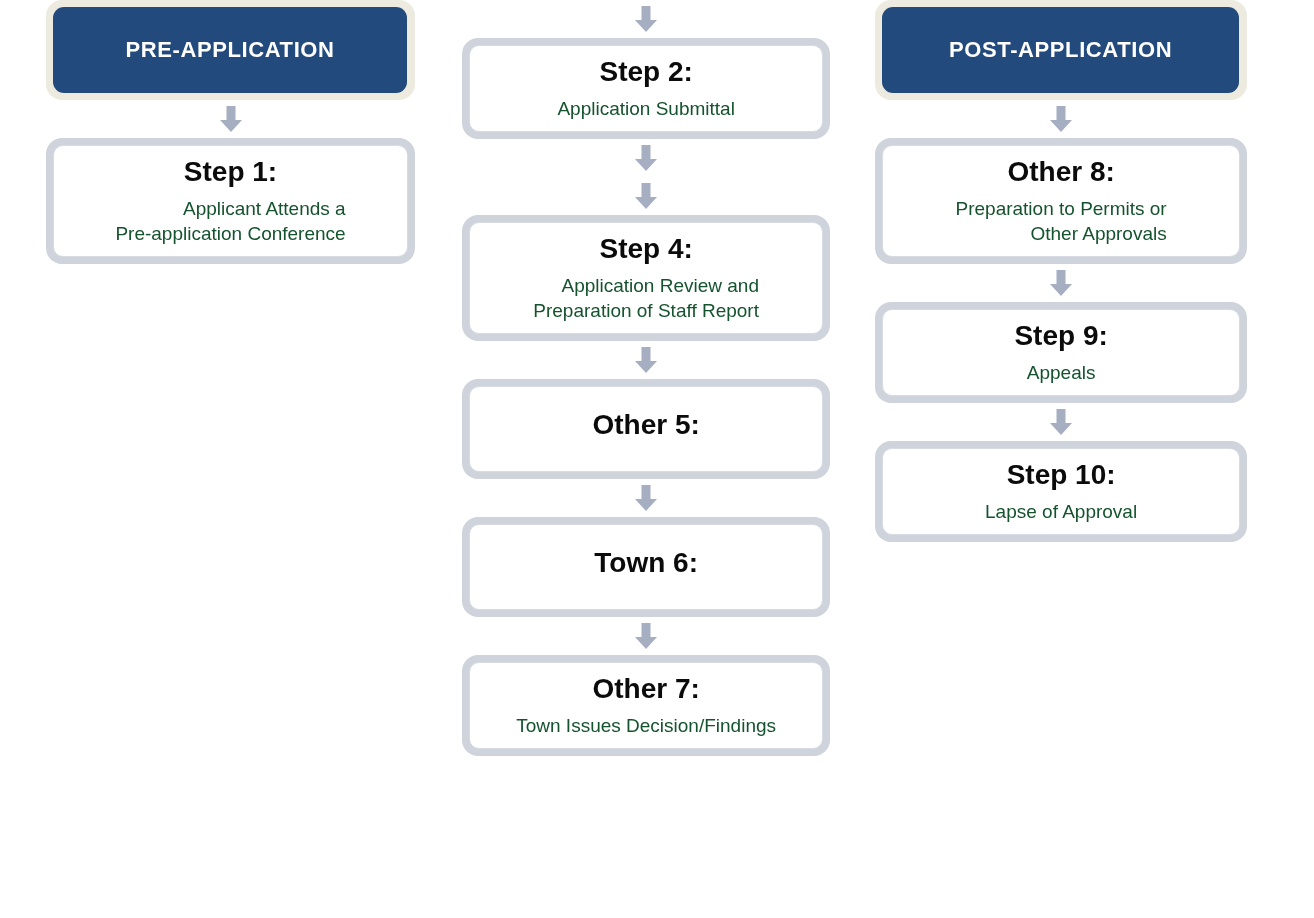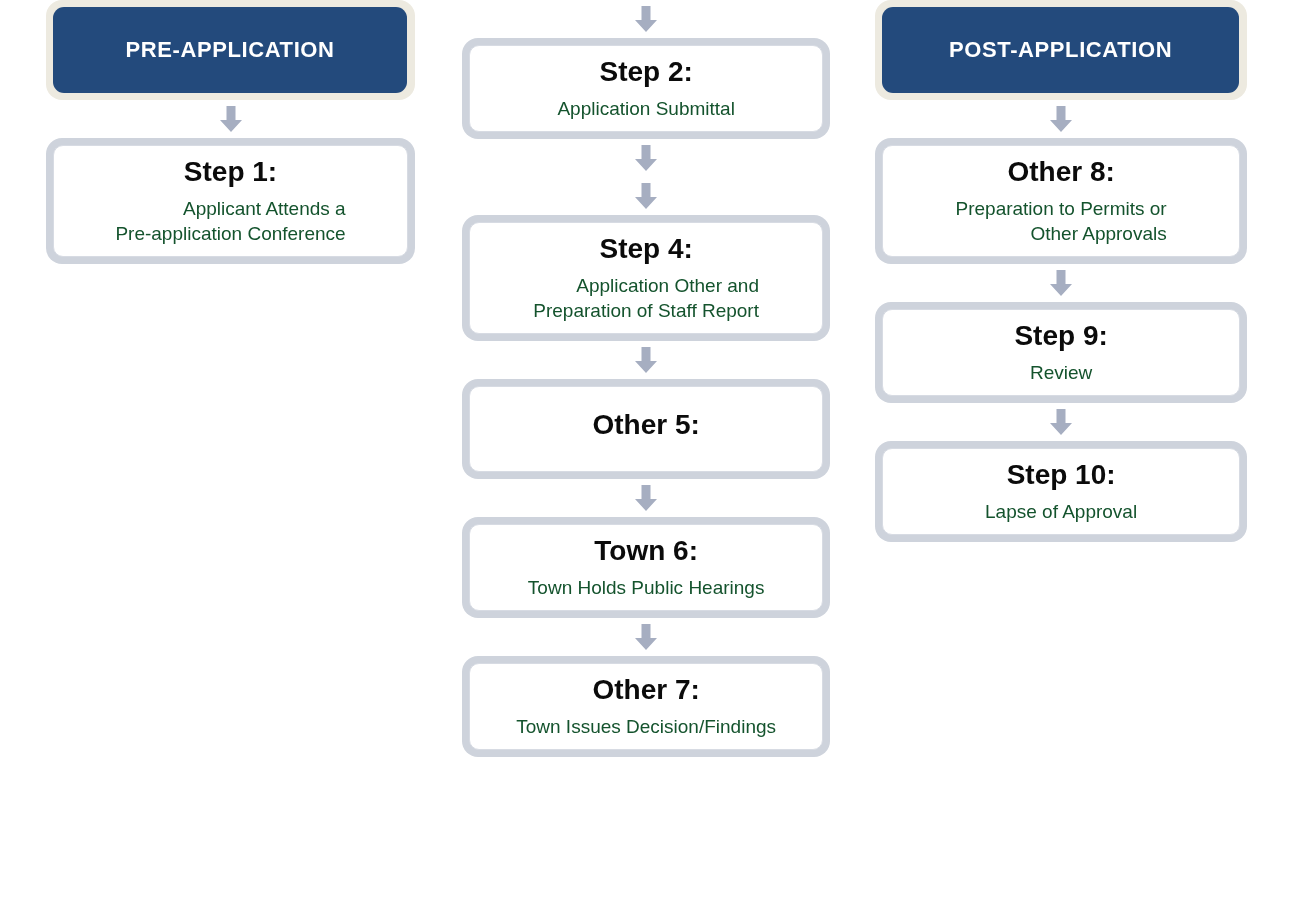--- a/index.html
+++ b/index.html
@@ -162,21 +162,21 @@
         </svg>
       </div>
       <div class="arrow-wrap">
         <svg class="arrow-icon" viewBox="0 0 22 26">
           <path d="M6.5 0 H15.5 V14 H22 L11 26 L0 14 H6.5 Z" fill="#A6AEC1"></path>
         </svg>
       </div>
       <div class="step-box">
         <div class="step-box-inner">
           <div class="step-label">Step 4:</div>
-          <div class="step-text">Application Other and
+          <div class="step-text">Application Review and
 Preparation of Staff Report</div>
         </div>
       </div>
       <div class="arrow-wrap">
         <svg class="arrow-icon" viewBox="0 0 22 26">
           <path d="M6.5 0 H15.5 V14 H22 L11 26 L0 14 H6.5 Z" fill="#A6AEC1"></path>
         </svg>
       </div>
       <div class="step-box">
         <div class="step-box-inner">
@@ -184,21 +184,20 @@
         </div>
       </div>
       <div class="arrow-wrap">
         <svg class="arrow-icon" viewBox="0 0 22 26">
           <path d="M6.5 0 H15.5 V14 H22 L11 26 L0 14 H6.5 Z" fill="#A6AEC1"></path>
         </svg>
       </div>
       <div class="step-box">
         <div class="step-box-inner">
           <div class="step-label">Town 6:</div>
-          <div class="step-text">Town Holds Public Hearings</div>
         </div>
       </div>
       <div class="arrow-wrap">
         <svg class="arrow-icon" viewBox="0 0 22 26">
           <path d="M6.5 0 H15.5 V14 H22 L11 26 L0 14 H6.5 Z" fill="#A6AEC1"></path>
         </svg>
       </div>
       <div class="step-box">
         <div class="step-box-inner">
           <div class="step-label">Other 7:</div>
@@ -225,21 +224,21 @@
         </div>
       </div>
       <div class="arrow-wrap">
         <svg class="arrow-icon" viewBox="0 0 22 26">
           <path d="M6.5 0 H15.5 V14 H22 L11 26 L0 14 H6.5 Z" fill="#A6AEC1"></path>
         </svg>
       </div>
       <div class="step-box">
         <div class="step-box-inner">
           <div class="step-label">Step 9:</div>
-          <div class="step-text">Review</div>
+          <div class="step-text">Appeals</div>
         </div>
       </div>
       <div class="arrow-wrap">
         <svg class="arrow-icon" viewBox="0 0 22 26">
           <path d="M6.5 0 H15.5 V14 H22 L11 26 L0 14 H6.5 Z" fill="#A6AEC1"></path>
         </svg>
       </div>
       <div class="step-box">
         <div class="step-box-inner">
           <div class="step-label">Step 10:</div>

